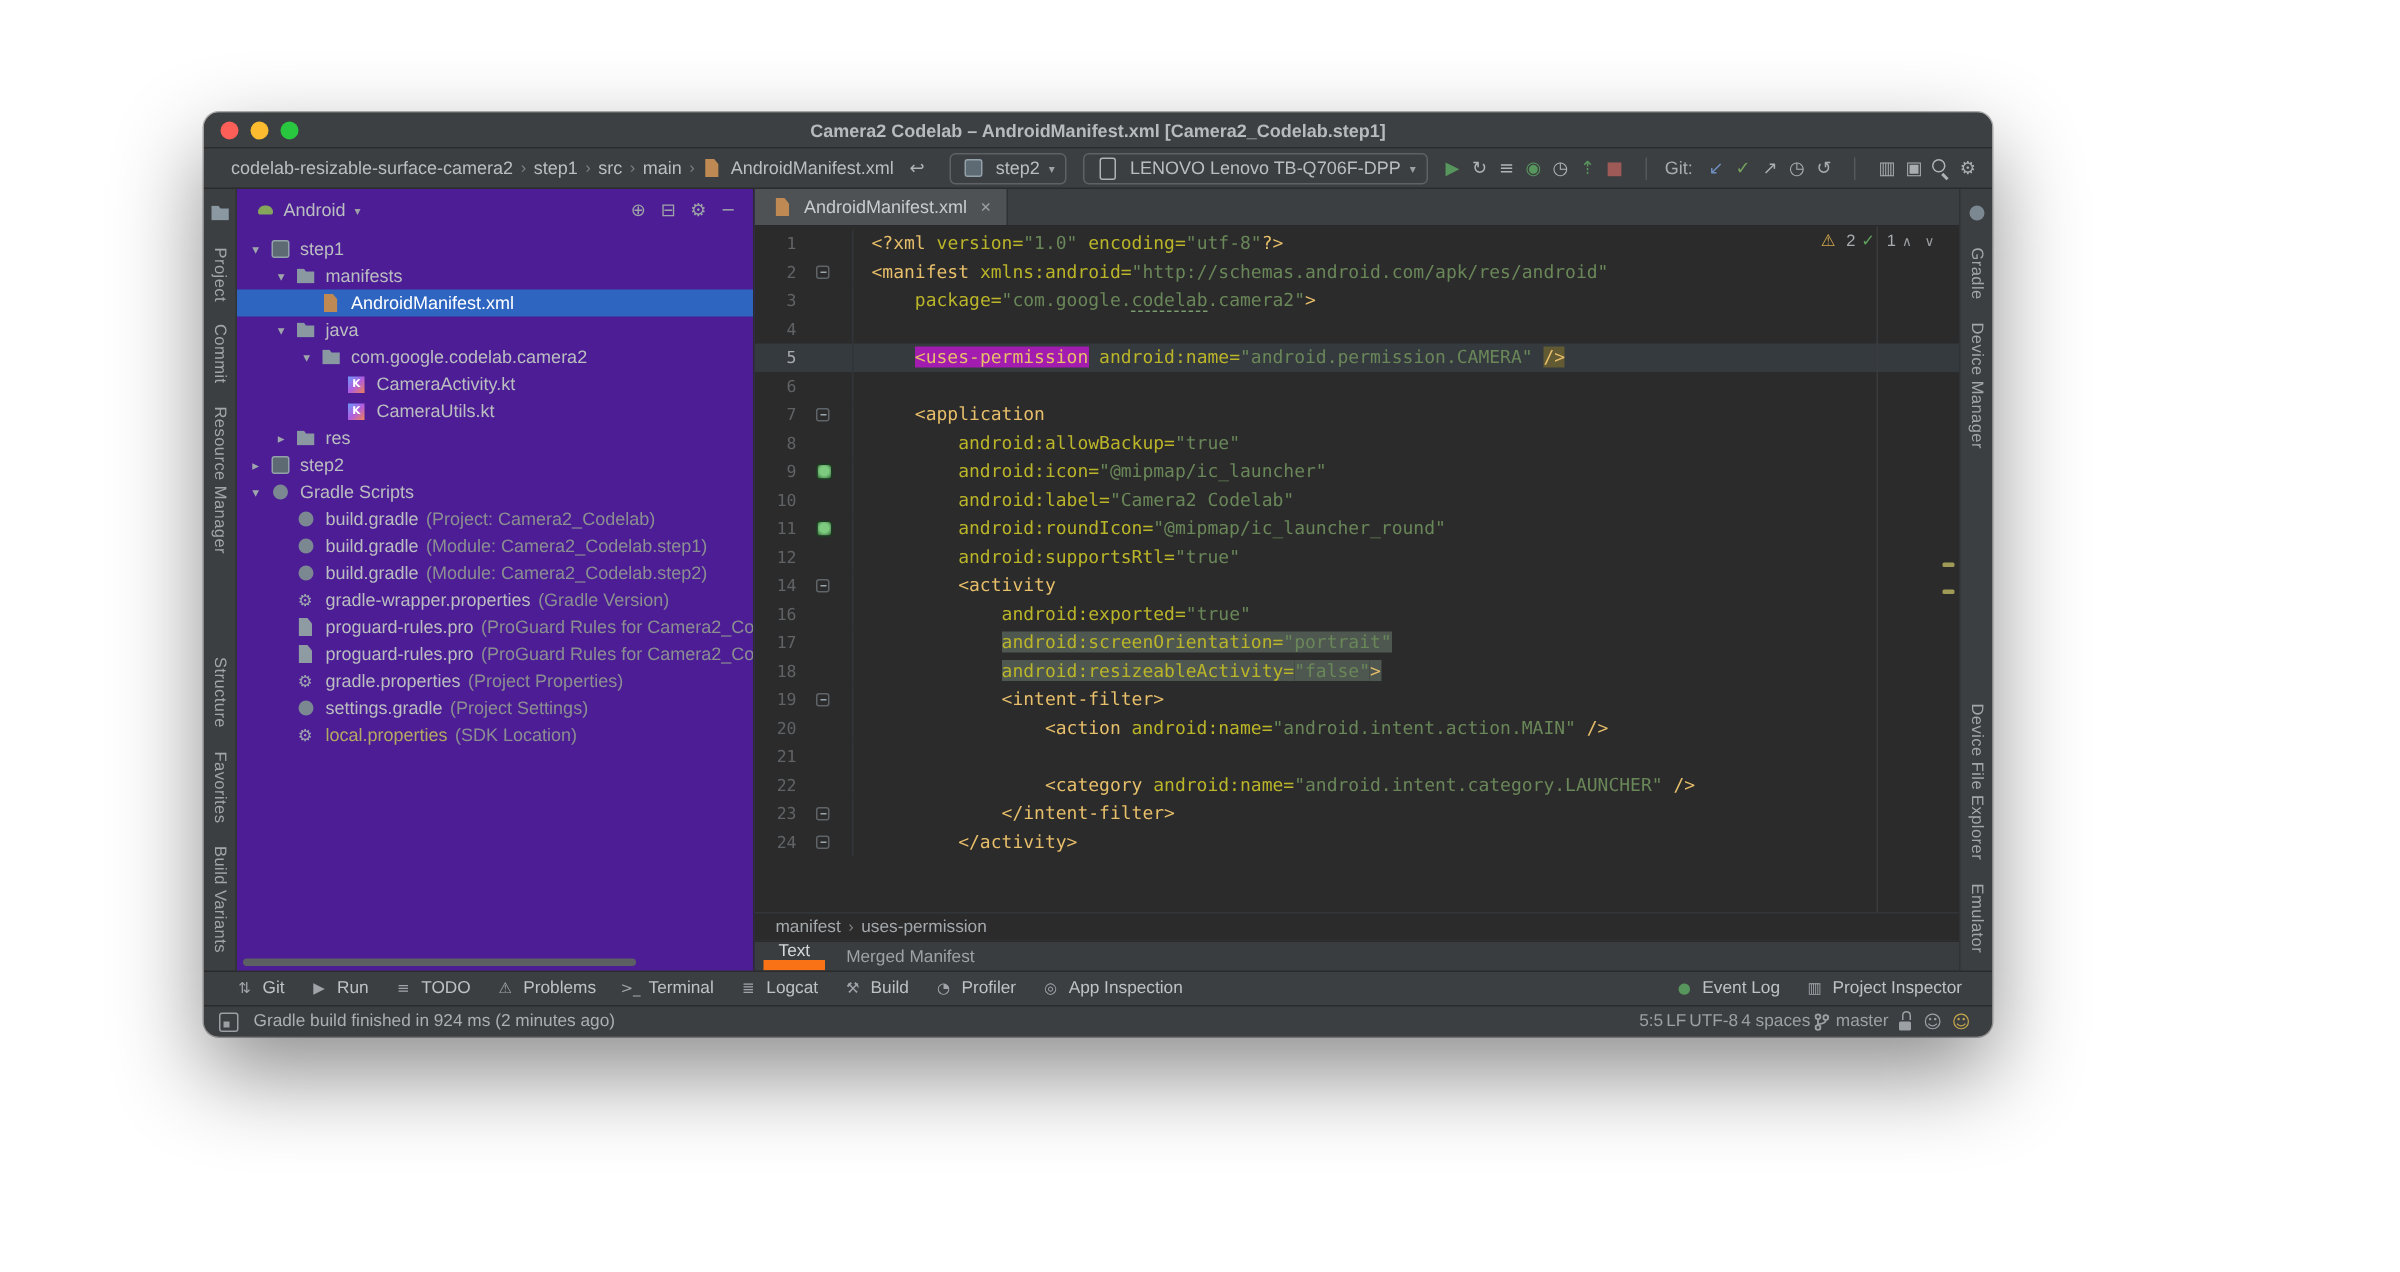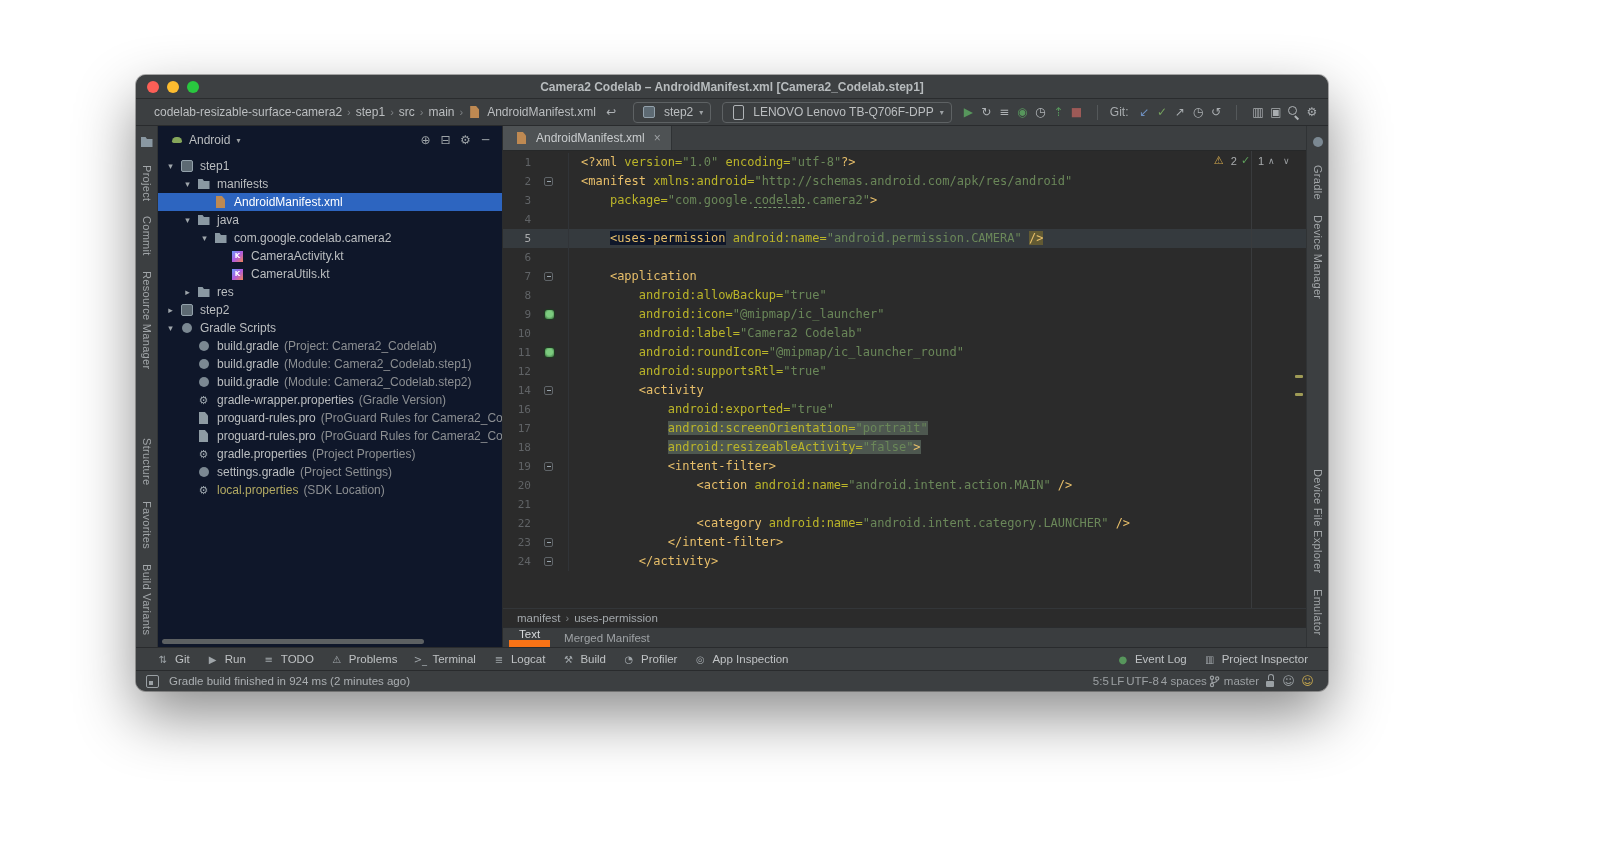--- a/index.html
+++ b/index.html
@@ -66,21 +66,21 @@
 .main{flex:1;display:flex;min-height:0;}
 .stripe{width:22px;flex:none;display:flex;flex-direction:column;align-items:center;padding:6px 0;}
 .stripe.left{border-right:1px solid #303335;}
 .stripe.right{border-left:1px solid #303335;}
 .stripe-group{display:flex;flex-direction:column;align-items:center;}
 .stripe-label{writing-mode:vertical-rl;font-size:11px;color:#A2A6A9;margin-top:15px;letter-spacing:.3px;}
 .stripe-spacer{flex:1;}
 .stripe-top-icon{margin-top:2px;}
 
 
-.project{width:345px;flex:none;background:#0f172a;border-right:1px solid #292B2D;display:flex;
+.project{width:345px;flex:none;background:#4c1d95;border-right:1px solid #292B2D;display:flex;
  flex-direction:column;position:relative;min-height:0;}
 .project-header{height:28px;flex:none;display:flex;align-items:center;gap:4px;padding:0 8px 0 10px;font-size:12px;}
 .ph-carr{font-size:8px;color:#9DA1A4;margin-left:2px;}
 .ph-icons{margin-left:auto;display:flex;gap:3px;}
 .ph-icons .ic{font-size:12px;color:#9DA3A7;}
 .tree{flex:1;overflow:hidden;font-size:12px;padding-top:3px;}
 .trow{height:18px;display:flex;align-items:center;white-space:nowrap;}
 .trow.selected{background:#2D65C0;color:#FFFFFF;}
 .chev{width:13px;flex:none;text-align:center;font-size:9px;color:#9FA6AB;}
 .ticon{margin:0 5px 0 1px;}
@@ -102,21 +102,21 @@
  font-family:"DejaVu Sans Mono",monospace;}
 .crow.caret .ln{color:#A9ABAD;}
 .gslot{width:34px;flex:none;display:flex;align-items:center;padding-left:9px;
  border-right:1px solid #313438;margin-right:12px;}
 .codeline{white-space:pre;color:#A9B7C6;}
 .tk-t{color:#E8BF6A;}
 .tk-a{color:#BBB529;}
 .tk-s{color:#6A8759;}
 .tk-p{color:#A9B7C6;}
 .tk-su{color:#6A8759;border-bottom:1px dashed #7A9C6F;}
-.tk-bgteal{background:#0f172a;}
+.tk-bgteal{background:#a21caf;}
 .tk-bgyellow{background:#625A33;}
 .tk-bggray{background:#4E5850;}
 .foldic{width:9px;height:9px;border:1px solid #5F6468;border-radius:2px;position:relative;background:#2B2B2B;}
 .foldic::after{content:"";position:absolute;left:1.5px;right:1.5px;top:3px;height:1px;background:#9AA7B0;}
 .imgic{width:11px;height:11px;border-radius:3px;border:1px solid #1F3A22;
  background:radial-gradient(circle at 50% 45%,#7CCB7F 0 45%,#2E5D33 100%);}
 .margin-line{position:absolute;top:0;bottom:0;left:748px;width:1px;background:#393B3D;}
 .inspect{position:absolute;top:3px;right:12px;display:flex;align-items:center;gap:4px;font-size:11px;
  color:#A9ACAE;font-family:"Liberation Sans",sans-serif;}
 .inspect .warn{color:#D5A94C;font-size:11px;width:13px;}

